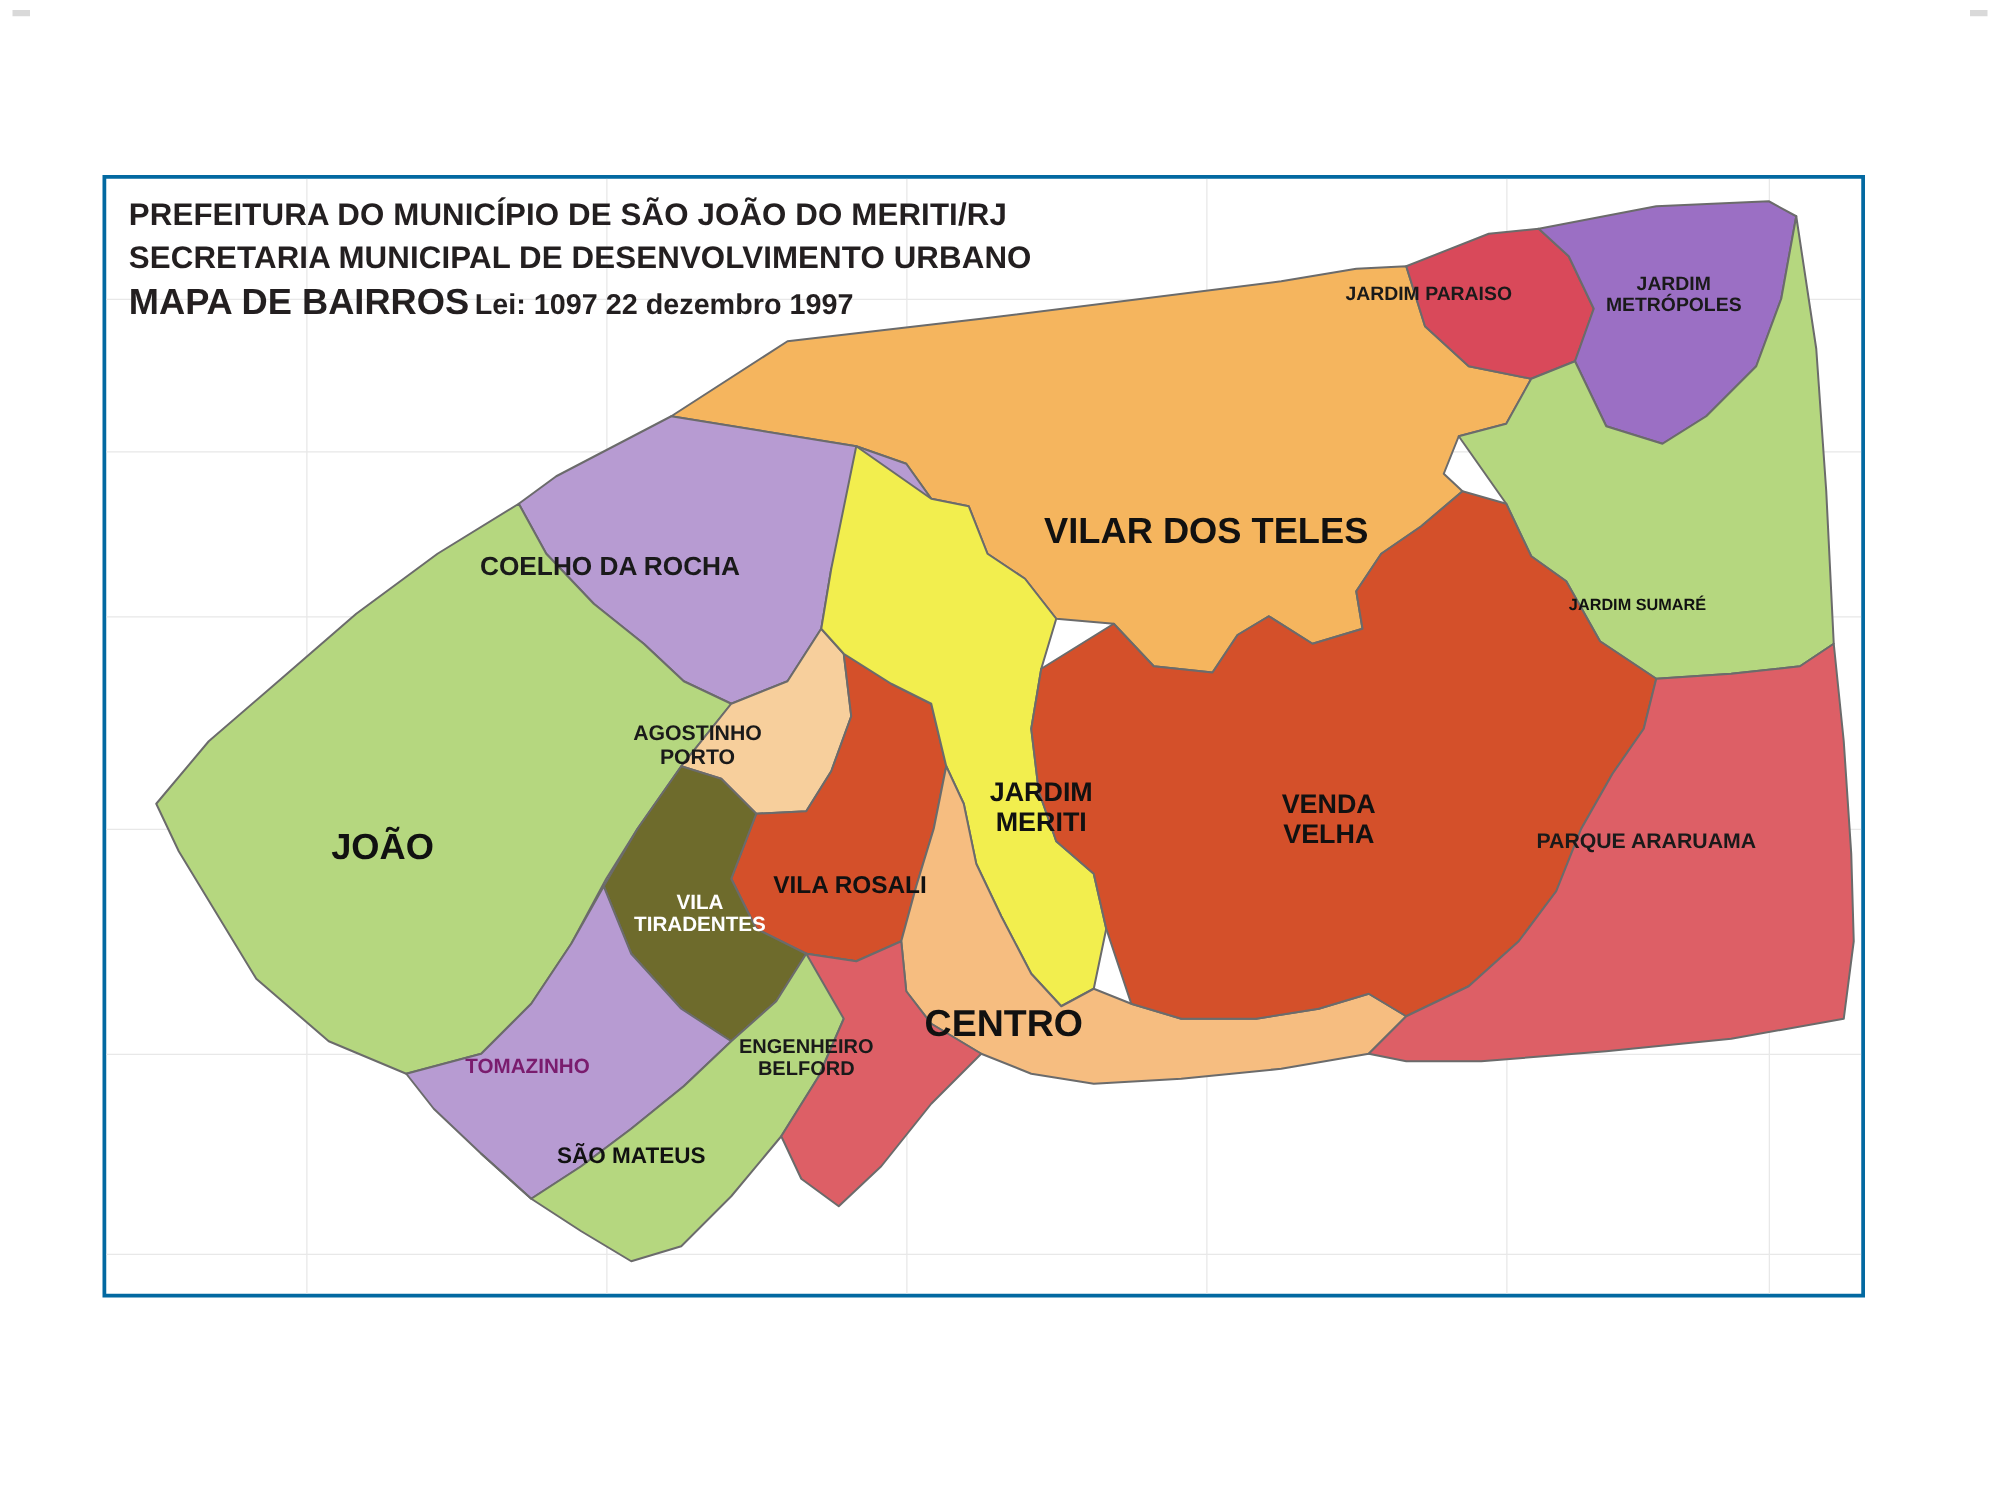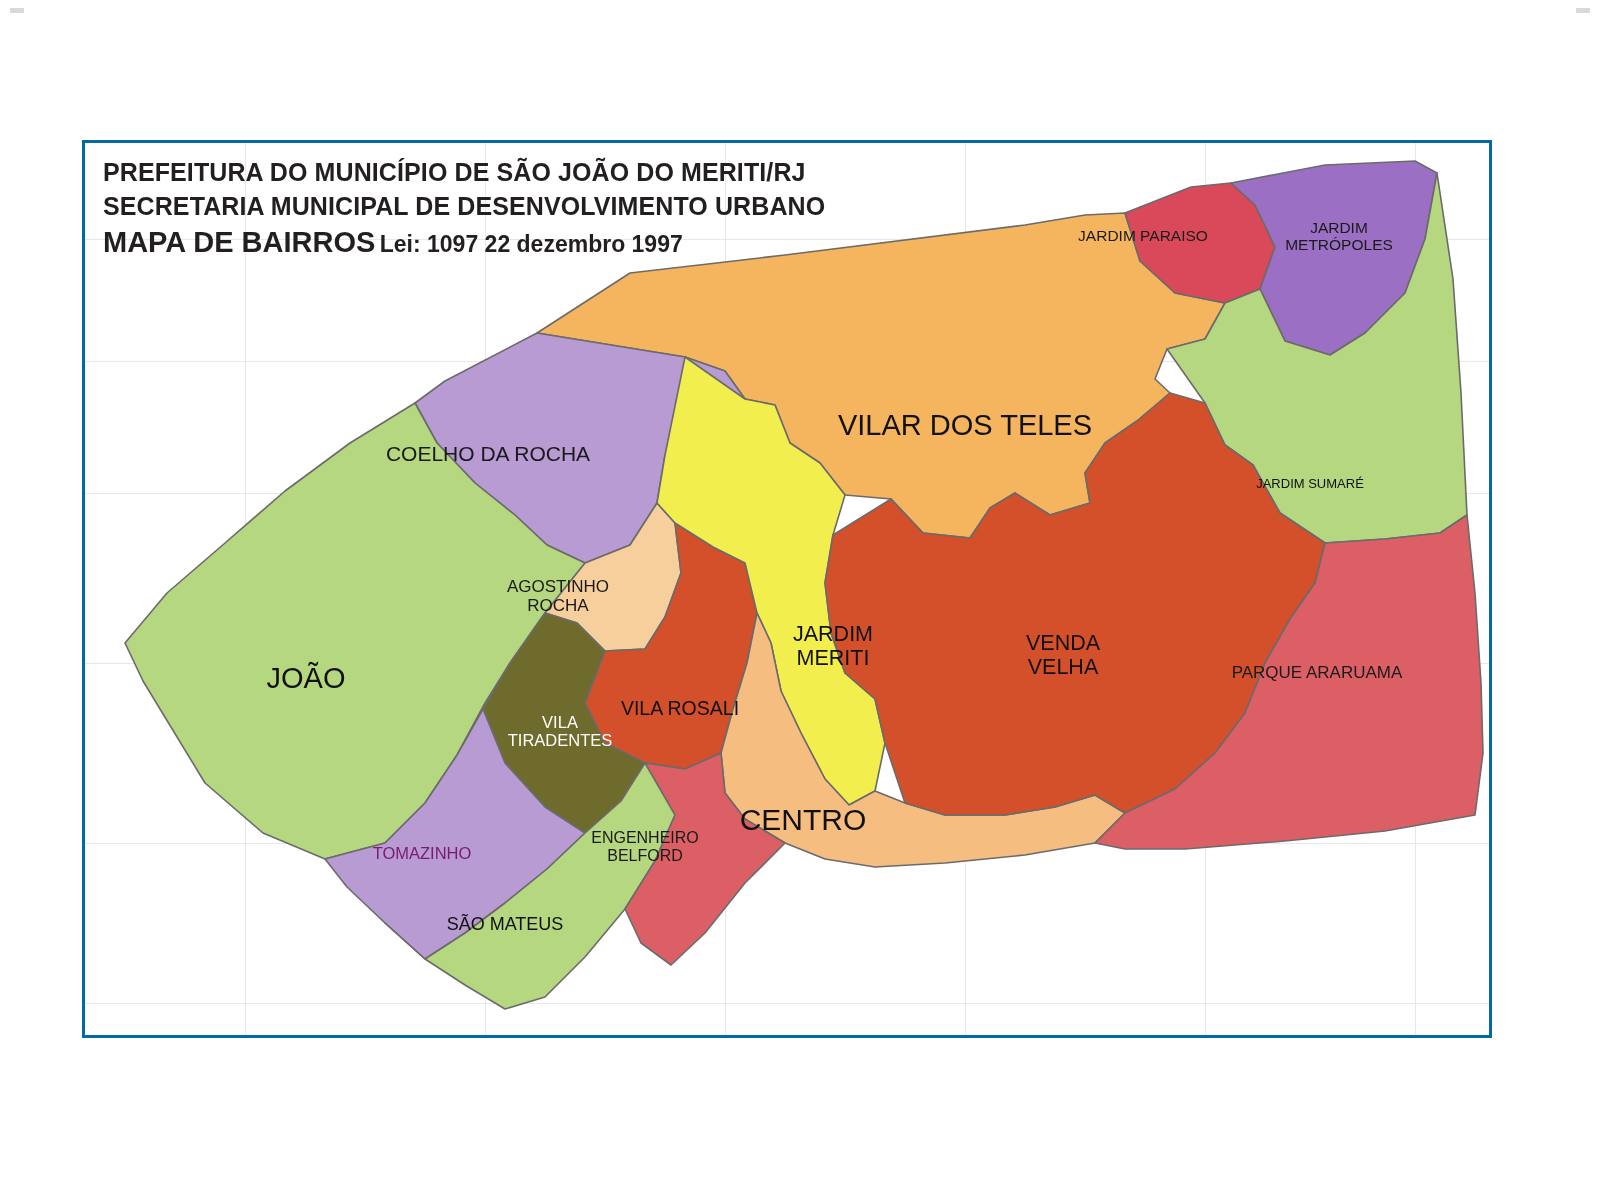--- a/index.html
+++ b/index.html
@@ -65,21 +65,21 @@
     position: absolute;
     left: 0;
     top: 0;
     width: 1404px;
     height: 892px;
   }
 
   .label {
     position: absolute;
     z-index: 30;
-    font-weight: normal;
+    font-weight: bold;
     text-align: center;
     white-space: pre-line;
     pointer-events: none;
     line-height: 1.12;
   }
 
   .credit {
     position: absolute;
     left: 82px;
     top: 1048px;
@@ -177,21 +177,21 @@
 
     <div class="label" style="left:720px; top:266px; width:320px; font-size:29px; color:#111111;">VILAR DOS TELES</div>
 
     <div class="label" style="left:1125px; top:334px; width:200px; font-size:13px; color:#111111;">JARDIM SUMARÉ</div>
 
     <div class="label" style="left:273px; top:299px; width:260px; font-size:21px; color:#1a1a1a;">COELHO DA ROCHA</div>
 
     <div class="label" style="left:141px; top:519px; width:160px; font-size:29px; color:#111111;">JOÃO</div>
 
     <div class="label" style="left:393px; top:434px; width:160px; font-size:17px; color:#1a1a1a;">AGOSTINHO
-ROCHA</div>
+PORTO</div>
 
     <div class="label" style="left:505px; top:555px; width:180px; font-size:19.5px; color:#111111;">VILA ROSALI</div>
 
     <div class="label" style="left:395px; top:570px; width:160px; font-size:16.5px; color:#ffffff;">VILA
 TIRADENTES</div>
 
     <div class="label" style="left:663px; top:479px; width:170px; font-size:21.5px; color:#111111;">JARDIM
 MERITI</div>
 
     <div class="label" style="left:893px; top:488px; width:170px; font-size:21.5px; color:#111111;">VENDA

